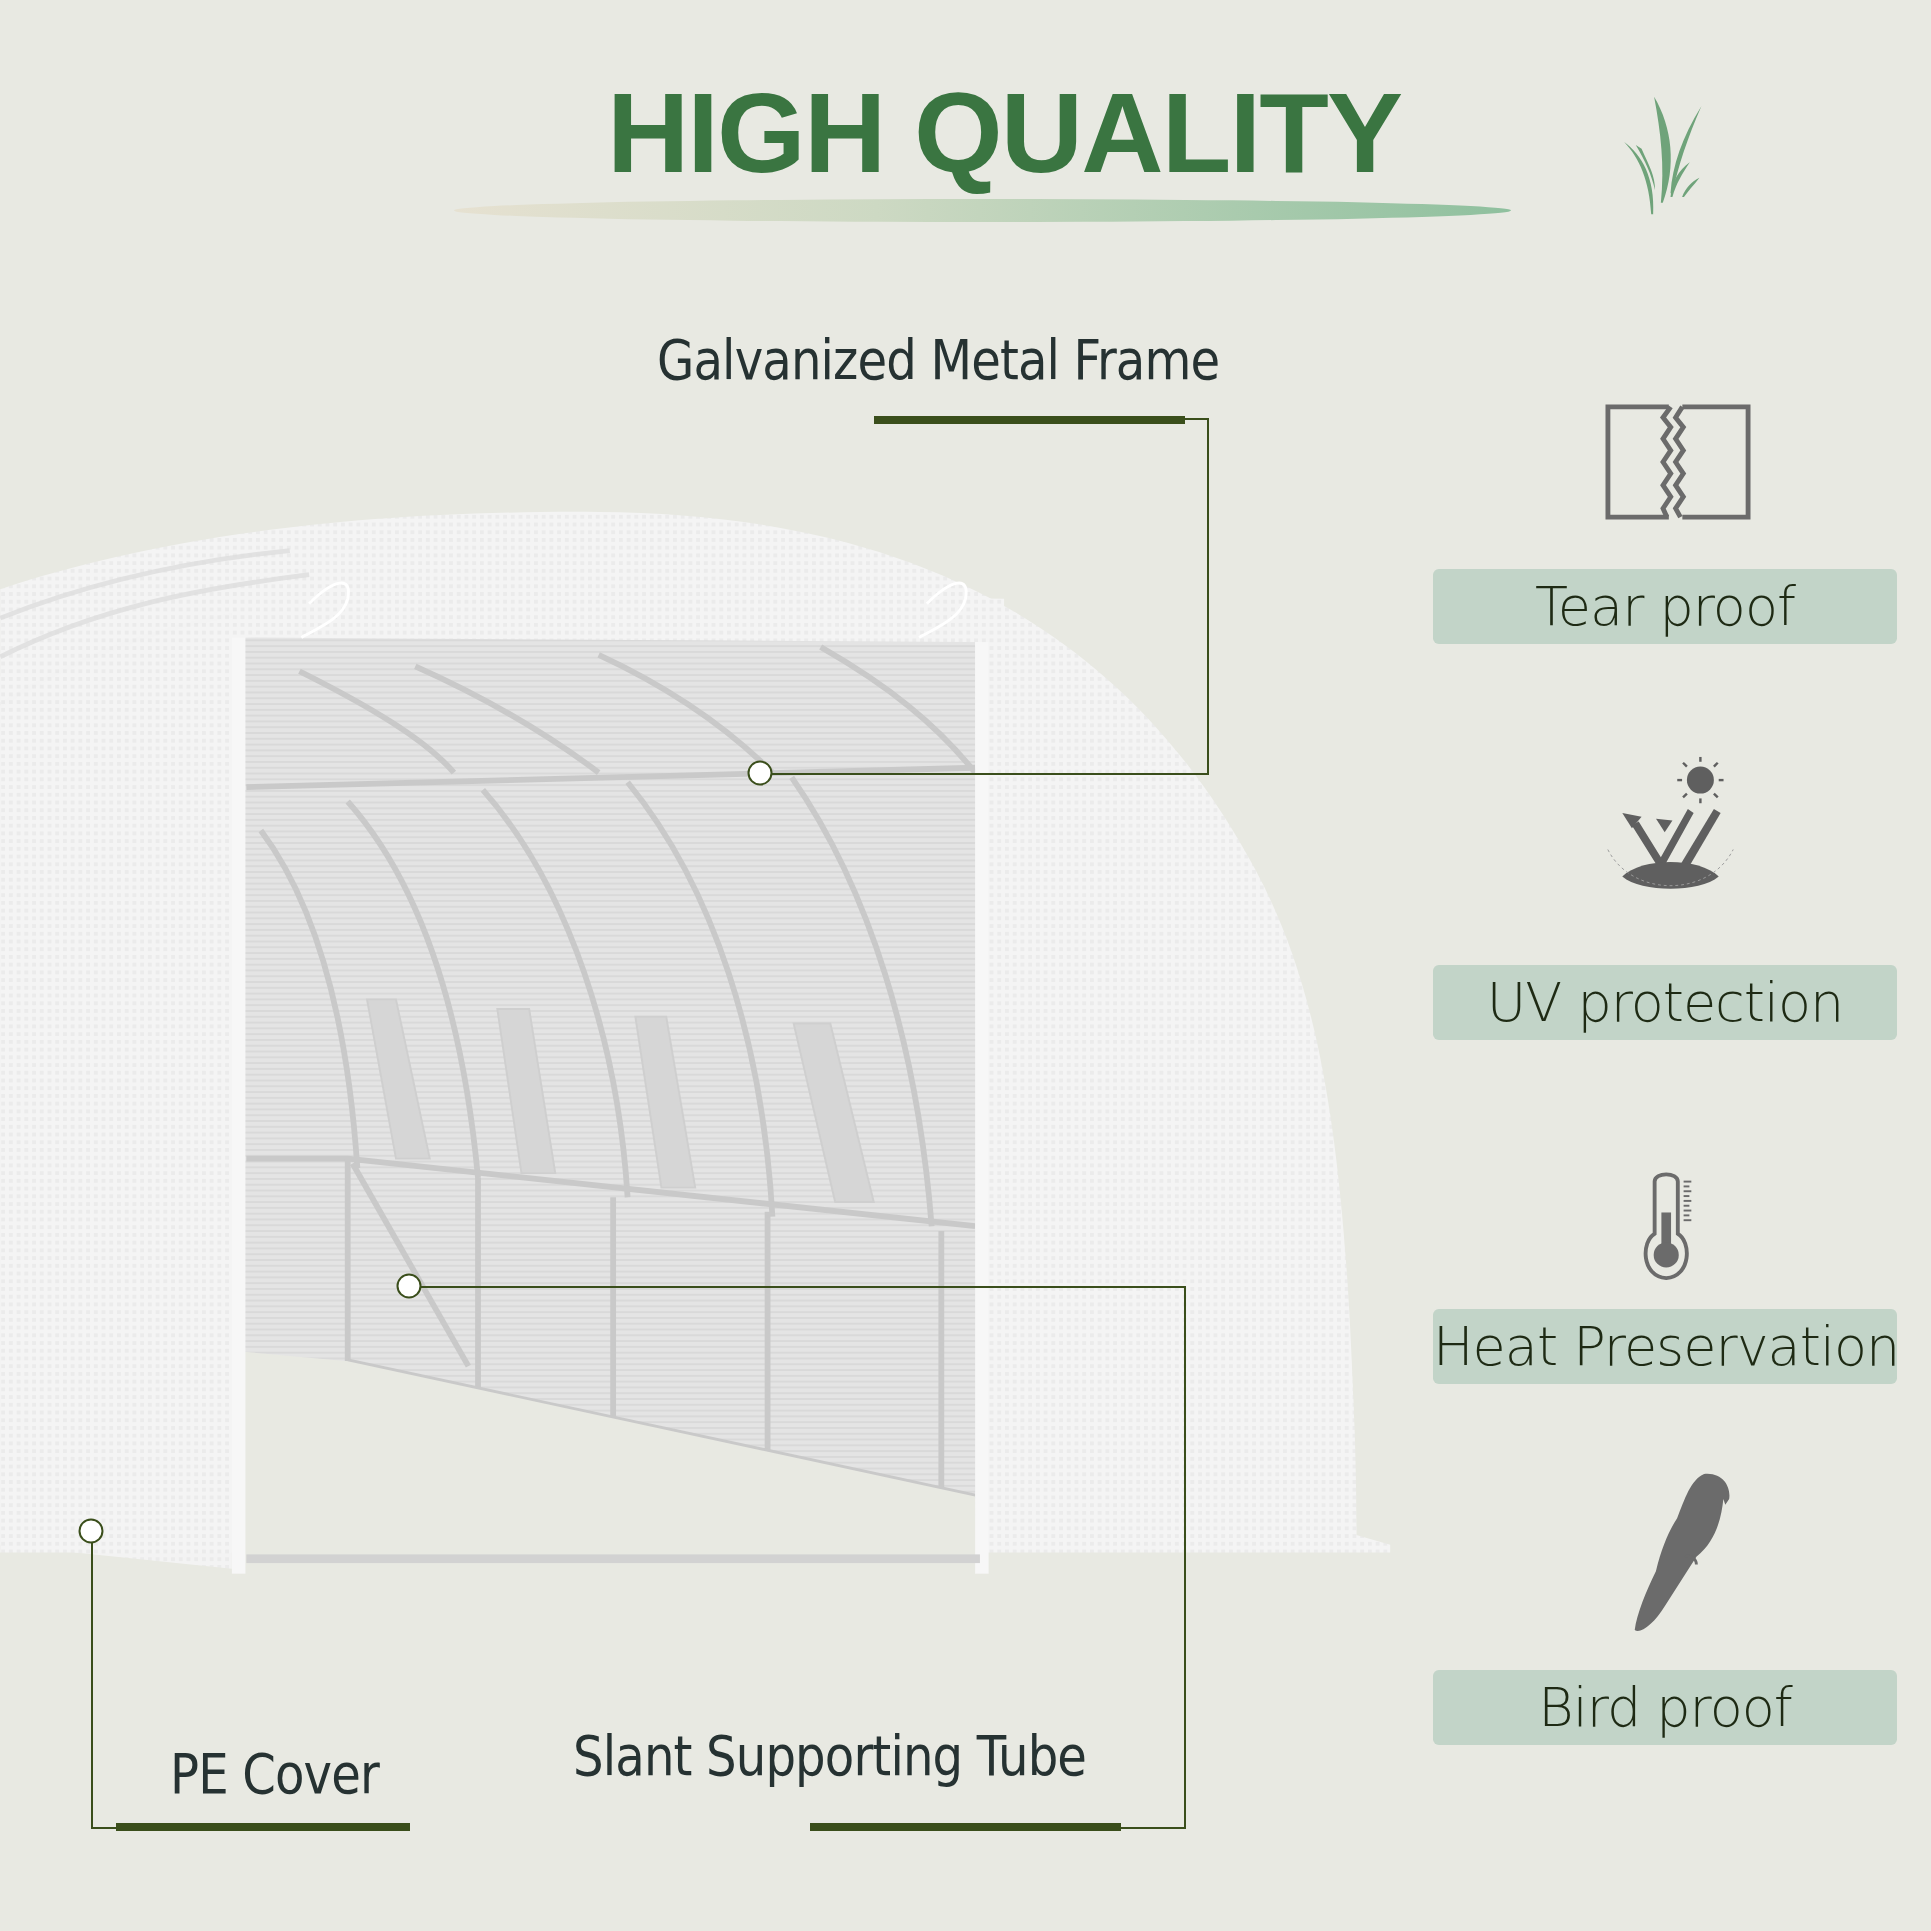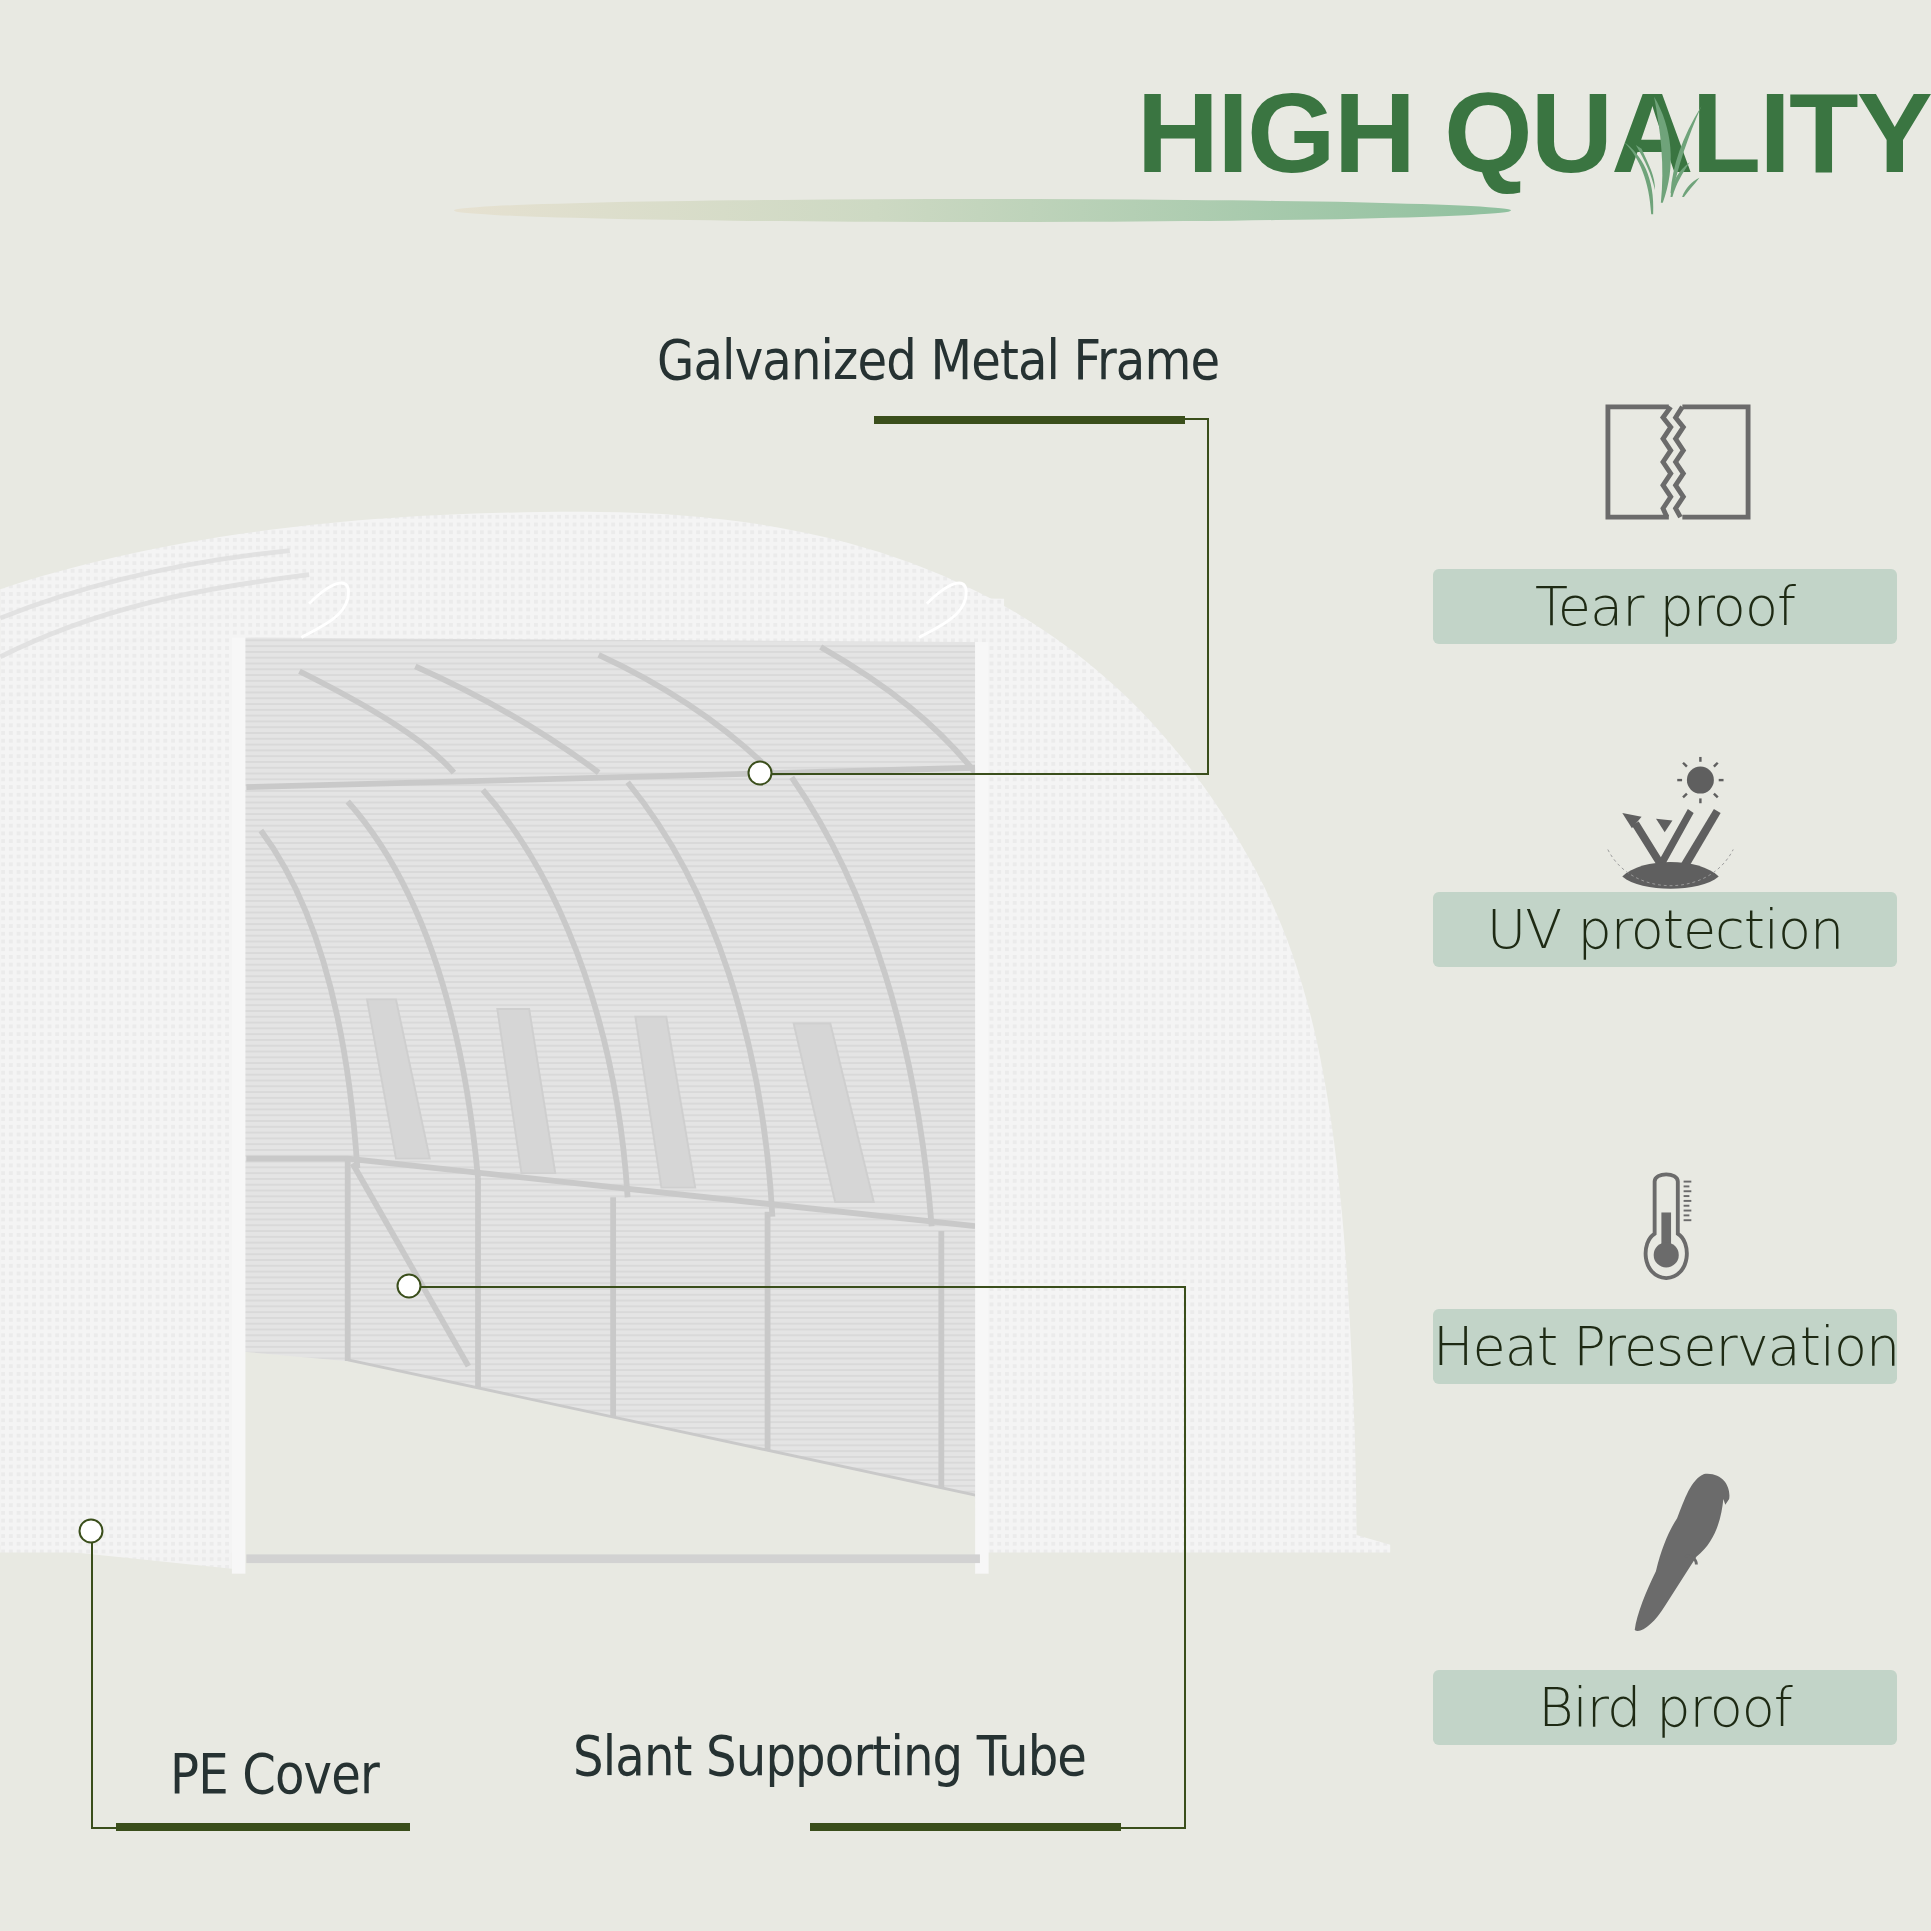--- a/index.html
+++ b/index.html
@@ -3,21 +3,21 @@
 <meta charset="utf-8">
 <style>
   html, body { margin: 0; padding: 0; }
   body {
     width: 1931px; height: 1931px; position: relative; overflow: hidden;
     background: #e8e9e2;
     font-family: "DejaVu Sans", "Liberation Sans", sans-serif;
   }
   .title {
     position: absolute; left: 0; width: 1931px; top: 75px; height: 116px;
-    text-align: right; font-family: "Liberation Sans", sans-serif;
+    text-align: center; font-family: "Liberation Sans", sans-serif;
     font-weight: bold; font-size: 114px; line-height: 116px;
     color: #3a7541; letter-spacing: -1.9px;
     padding-left: 77px; box-sizing: border-box;
   }
   .title-swoosh {
     position: absolute; left: 454px; top: 199px; width: 1057px; height: 23px;
     border-radius: 50%;
     background: linear-gradient(90deg, #e6e1d1 0%, #cdd9c3 40%, #8fc09e 100%);
   }
   .grass { position: absolute; left: 1622px; top: 89px; width: 97px; height: 135px; }
@@ -178,21 +178,21 @@
       <line x1="83" y1="10" x2="87" y2="14"></line>
     </g>
     <path d="M115 58 L 122 62 L 88 120 L 80 116 Z"></path>
     <path d="M88 58 L 94 62 L 62 120 L 55 115 L 30 75 L 37 71 L 60 108 Z"></path>
     <path d="M20 62 L 40 66 L 30 78 Z"></path>
     <path d="M55 68 L 72 70 L 64 82 Z"></path>
     <path d="M20 128 C 40 108, 100 108, 120 128 C 100 145, 40 145, 20 128 Z"></path>
   </g>
   <path d="M5 100 C 30 150, 110 150, 135 100" fill="none" stroke="#9a9a9a" stroke-width="1" stroke-dasharray="3 3"></path>
 </svg>
-<div class="pill" style="top:892px;">UV protection</div>
+<div class="pill" style="top:965px;">UV protection</div>
 
 <svg class="feature-icon" style="left:1641px; top:1170px; width:63px; height:112px;" viewBox="0 0 65 116">
   <path d="M14 12 C 14 2, 38 2, 38 12 L 38 66 C 52 74, 52 110, 26 112 C 0 110, 0 74, 14 66 Z" fill="none" stroke="#6b6b6b" stroke-width="4"></path>
   <rect x="21" y="44" width="10" height="40" fill="#6b6b6b"></rect>
   <circle cx="26" cy="88" r="13" fill="#6b6b6b"></circle>
   <g stroke="#6b6b6b" stroke-width="2">
     <line x1="44" y1="12" x2="52" y2="12"></line>
     <line x1="44" y1="17" x2="50" y2="17"></line>
     <line x1="44" y1="22" x2="52" y2="22"></line>
     <line x1="44" y1="27" x2="50" y2="27"></line>

